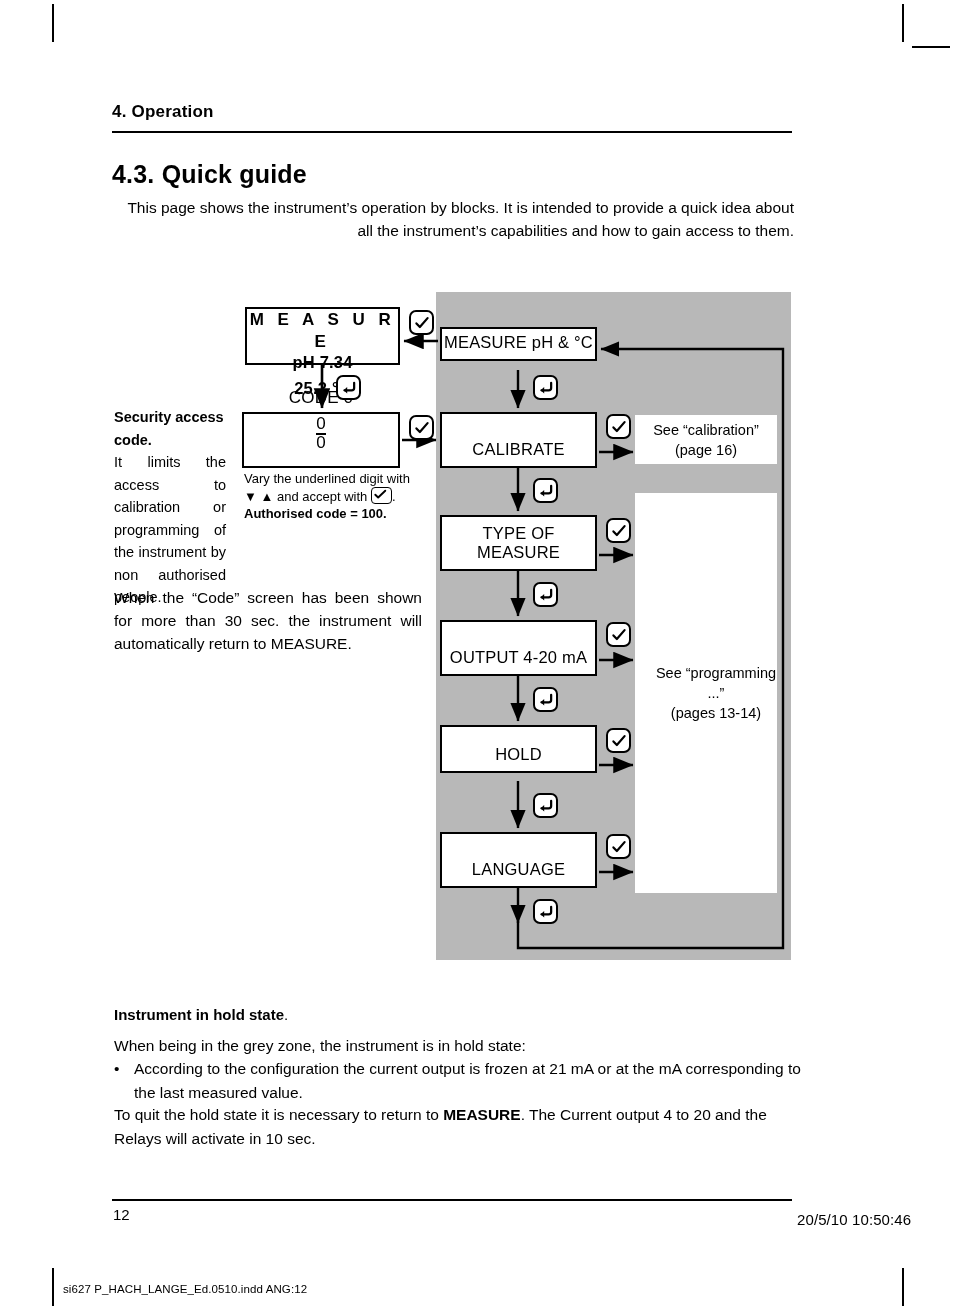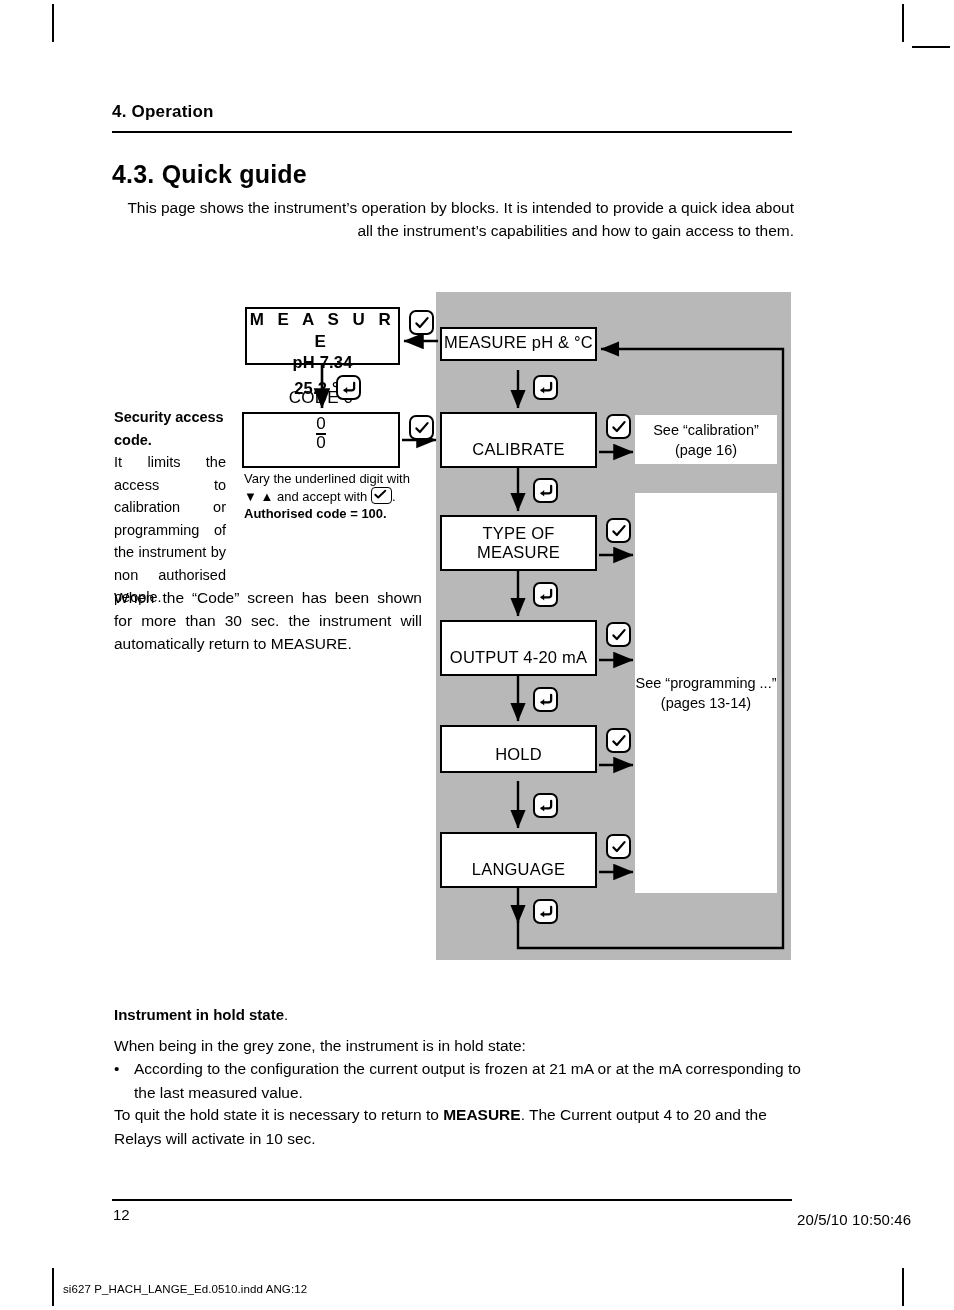--- a/index.html
+++ b/index.html
@@ -90,21 +90,21 @@
   #box-language{left:440px;top:832px;width:157px;height:56px;}
 
   
   .refbox{
     position:absolute;background:#fff;box-sizing:border-box;
     display:flex;flex-direction:column;align-items:center;justify-content:center;
     font-size:14.5px;line-height:20px;text-align:center;
   }
   #ref-calibration{left:635px;top:415px;width:142px;height:49px;}
   #ref-programming{left:635px;top:493px;width:142px;height:400px;}
-  #ref-programming .inner{position:relative;}
+  #ref-programming .inner{position:relative;margin-left:20px;}
 
   
   .key{
     position:absolute;width:25px;height:25px;border:2px solid #000;border-radius:7px;
     background:#fff;box-sizing:border-box;
     display:flex;align-items:center;justify-content:center;
     font-size:17px;line-height:1;font-weight:bold;
   }
   .key.check svg,.key.back svg{display:block;}
 

